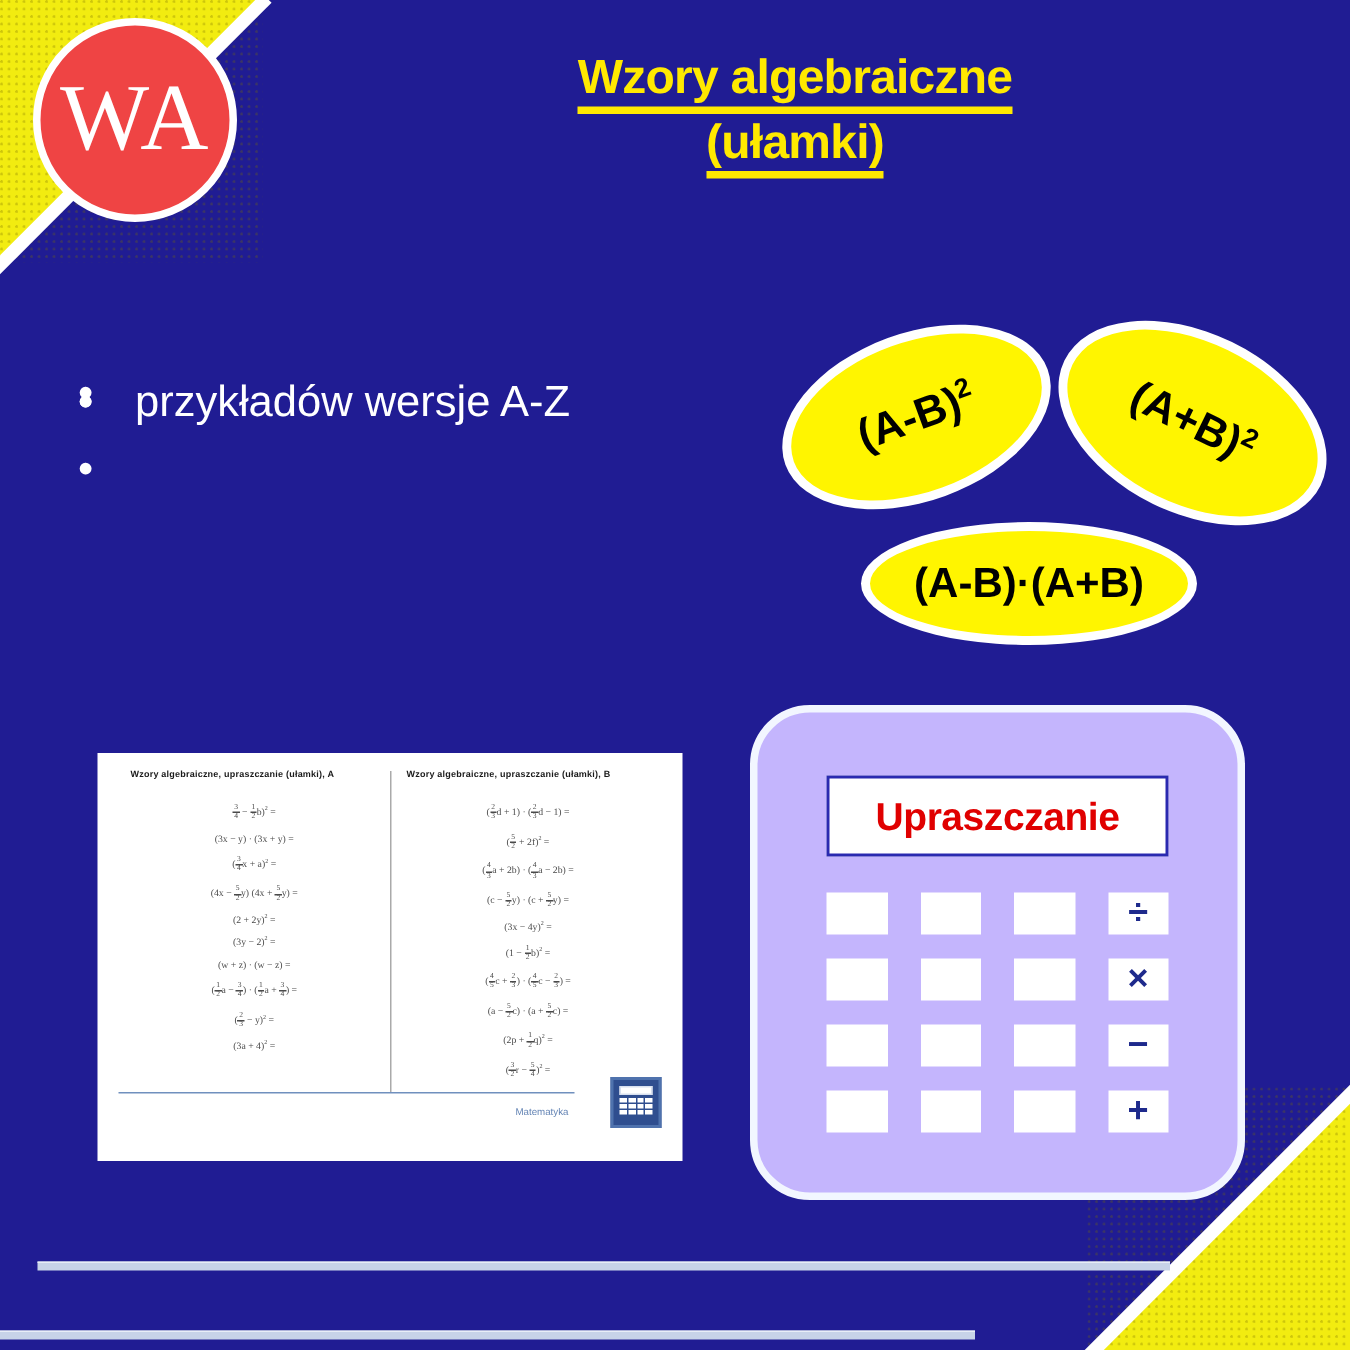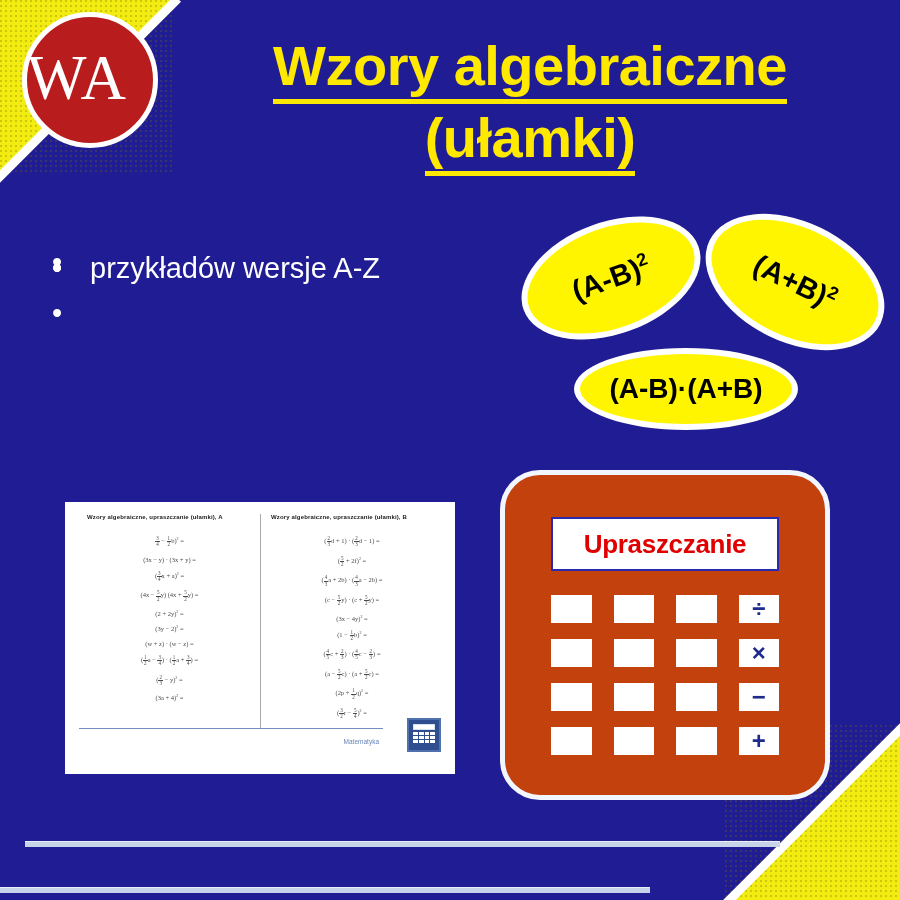--- a/index.html
+++ b/index.html
@@ -86,25 +86,26 @@
   .rule-2 { left: 0px;  right: 250px; top: 887px; }
 
   
   .logo {
     position: absolute;
     left: 22px;
     top: 12px;
     width: 136px;
     height: 136px;
     border-radius: 50%;
-    background: #b91c1c;
+    background: #ef4444;
     border: 5px solid #ffffff;
     box-sizing: border-box;
     display: flex;
     align-items: center;
+    justify-content: center;
   }
   .logo-text {
     color: #ffffff;
     font-family: "Liberation Serif", serif;
     font-size: 63px;
     letter-spacing: 1px;
     line-height: 1;
     padding-bottom: 4px;
   }
 
@@ -113,21 +114,21 @@
     position: absolute;
     left: 180px;
     top: 32px;
     width: 700px;
     text-align: center;
   }
   .title-line {
     display: block;
     color: #ffe900;
     font-weight: bold;
-    font-size: 56px;
+    font-size: 32px;
     line-height: 1.22;
     letter-spacing: -0.5px;
     margin: 0 auto 4px auto;
   }
   .title-line span.u {
     border-bottom: 5px solid #ffe900;
     padding-bottom: 2px;
   }
 
   
@@ -293,21 +294,21 @@
 
   
   .calc {
     position: absolute;
     left: 500px;
     top: 470px;
     width: 330px;
     height: 330px;
     border: 5px solid #f2f6ff;
     border-radius: 40px;
-    background: #c2410c;
+    background: #c4b5fd;
     box-sizing: border-box;
     padding: 42px 46px 26px 46px;
   }
   .calc-display {
     background: #ffffff;
     border: 2px solid #2a2ab0;
     height: 50px;
     display: flex;
     align-items: center;
     justify-content: center;

